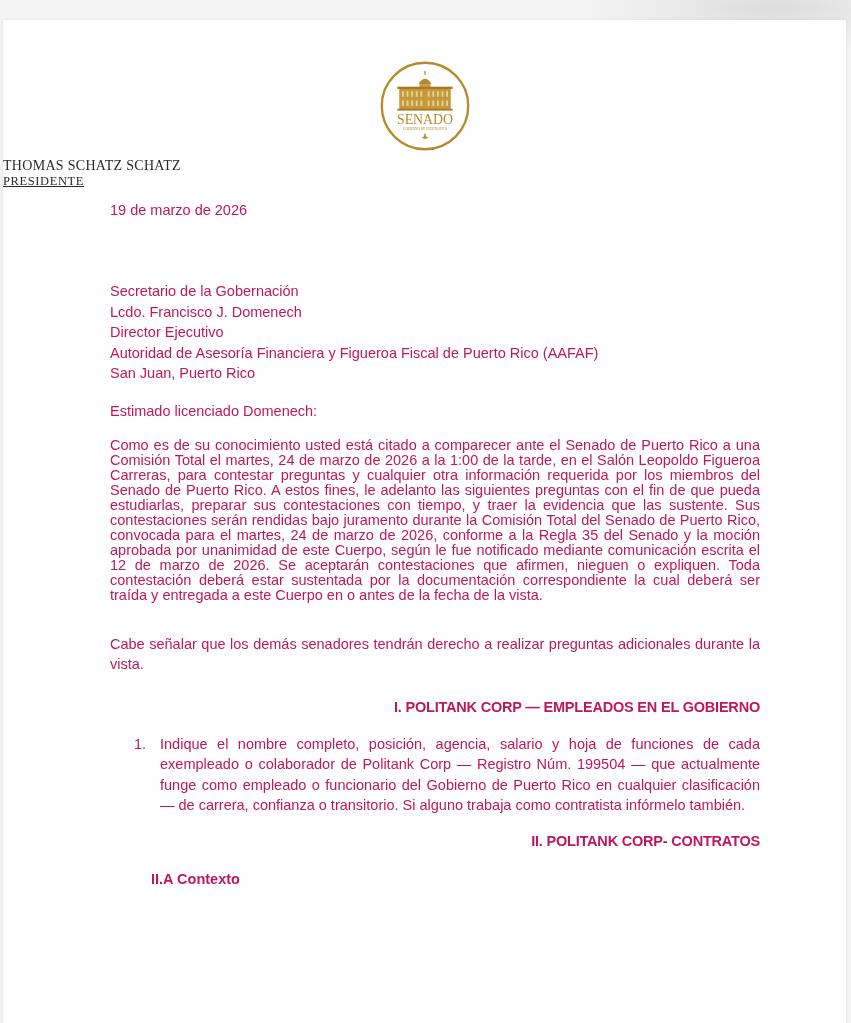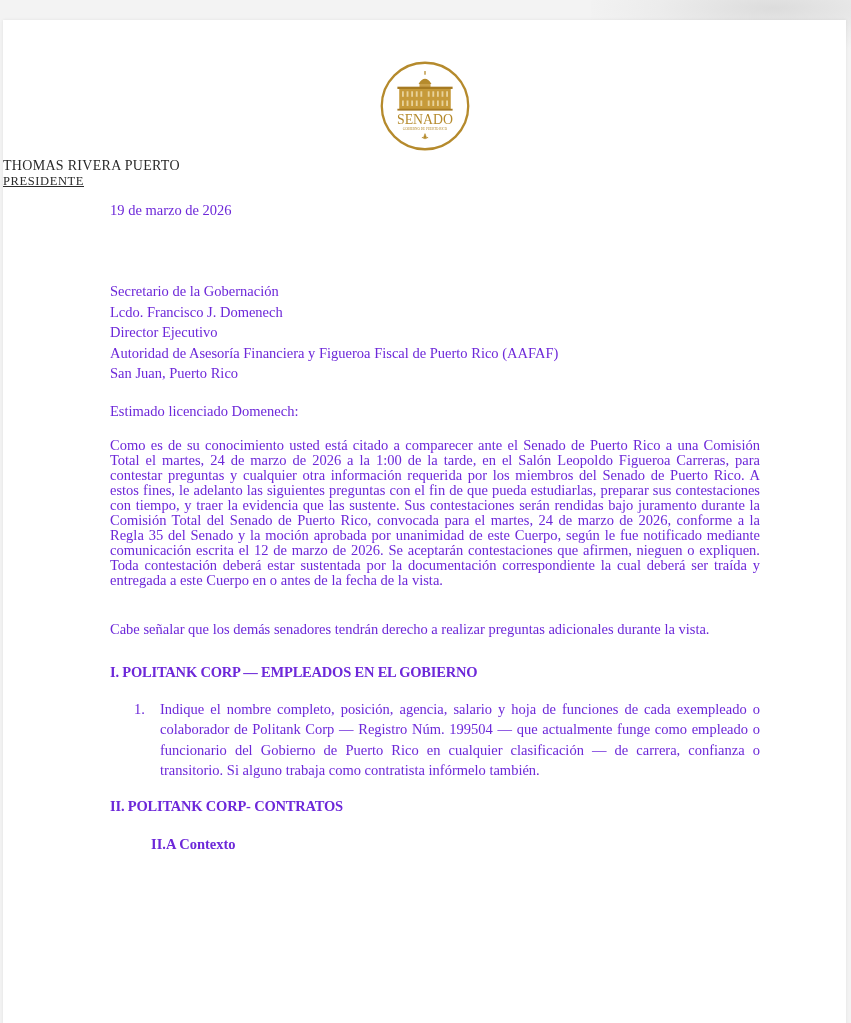--- a/index.html
+++ b/index.html
@@ -23,29 +23,29 @@
   .president-name {
     font-family: "Liberation Serif", serif; font-size: 14px; color: #2a2a2a;
     letter-spacing: 0.3px; margin-top: 6px; line-height: 16px;
   }
   .president-title {
     font-family: "Liberation Serif", serif; font-size: 12.5px; color: #2a2a2a;
     letter-spacing: 0.6px; line-height: 15px; text-decoration: underline;
   }
   .content {
     position: absolute; left: 107px; top: 180px; width: 650px;
-    color: #6d28d9; font-size: 14.5px; line-height: 20px; font-family: Liberation Serif, serif;
+    color: #be185d; font-size: 14.5px; line-height: 20px;
   }
   .date { margin: 0; }
   .recipient { margin-top: 61px; }
   .recipient div { line-height: 20.5px; }
   .salutation { margin-top: 17px; }
   .para { margin-top: 17px; text-align: justify; line-height: 15px; }
   .para2 { margin-top: 31px; text-align: justify; }
-  .section-heading { font-weight: bold; margin-top: 23px; font-size: 14.5px; letter-spacing: -0.2px; }
+  .section-heading { font-weight: bold; margin-top: 23px; font-size: 14.5px; letter-spacing: -0.2px; text-align: right; }
   .list { margin-top: 17px; padding-left: 24px; position: relative; }
   .list-item { position: relative; padding-left: 26px; text-align: justify; line-height: 20.5px; }
   .list-num { position: absolute; left: 0; top: 0; }
   .sub-heading { font-weight: bold; margin-top: 18px; margin-left: 41px; }
   .section-heading.h2 { margin-top: 15px; }
 </style>
 </head>
 <body>
 
 <div class="shadow-blob"></div>
@@ -82,21 +82,21 @@
         <rect x="58" y="44" width="2" height="6"></rect>
           <rect x="63" y="44" width="2" height="6"></rect>
         <rect x="68" y="44" width="2" height="6"></rect>
           <rect x="73" y="44" width="2" height="6"></rect>
       </g>
       <rect x="20" y="53" width="60" height="2" fill="#a67a22"></rect>
       <text x="50" y="70" text-anchor="middle" font-family="Liberation Serif, serif" font-size="15" fill="#b58a2c">SENADO</text>
       <text x="50" y="76" text-anchor="middle" font-family="Liberation Serif, serif" font-size="3.6" fill="#b58a2c">GOBIERNO DE PUERTO RICO</text>
       <path d="M50 80 L48.5 84 L50 86 L51.5 84 Z M46.5 84.5 Q48 83 49 85.5 M53.5 84.5 Q52 83 51 85.5" fill="#b58a2c" stroke="#b58a2c" stroke-width="0.6"></path>
     </svg>
-    <div class="president-name">THOMAS RIVERA PUERTO</div>
+    <div class="president-name">THOMAS SCHATZ SCHATZ</div>
     <div class="president-title">PRESIDENTE</div>
   </div>
 
   <div class="content">
     <div class="date">19 de marzo de 2026</div>
 
     <div class="recipient">
       <div>Secretario de la Gobernación</div>
       <div>Lcdo. Francisco J. Domenech</div>
       <div>Director Ejecutivo</div>

